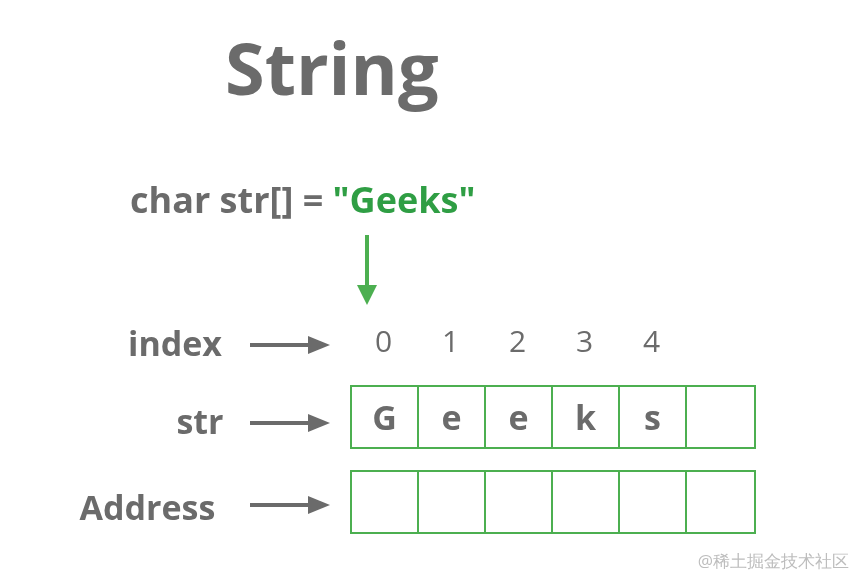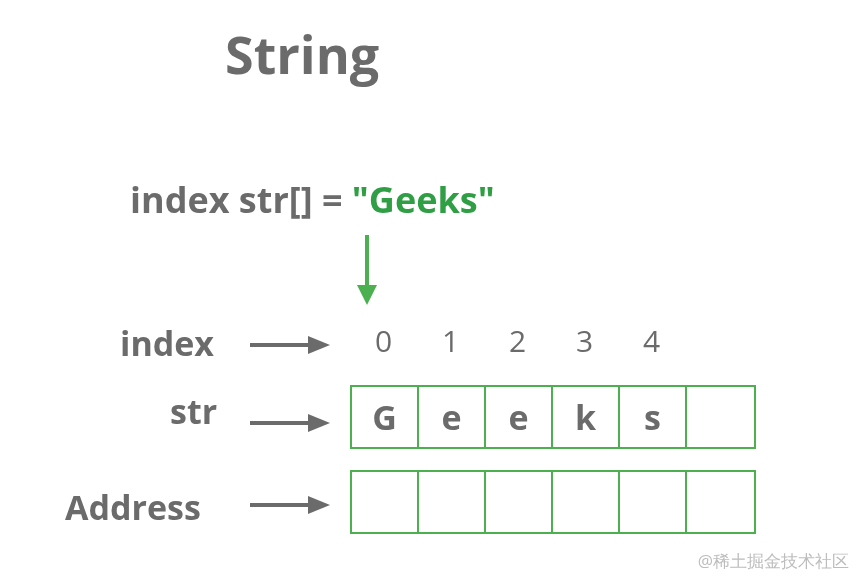--- a/index.html
+++ b/index.html
@@ -8,21 +8,21 @@
     height: 579px;
     background: #ffffff;
     font-family: "Open Sans", "Helvetica Neue", Arial, sans-serif;
     position: relative;
     color: #6b6b6b;
   }
   .title {
     position: absolute;
     top: 18px;
     left: 225px;
-    font-size: 52px;
+    font-size: 72px;
     font-weight: 700;
     color: #6b6b6b;
   }
   .decl {
     position: absolute;
     top: 175px;
     left: 130px;
     font-size: 36px;
     font-weight: 700;
     color: #6b6b6b;
@@ -33,24 +33,24 @@
     top: 235px;
     left: 352px;
     width: 30px;
     height: 70px;
   }
   .row-label {
     position: absolute;
     font-size: 34px;
     font-weight: 700;
     color: #6b6b6b;
-    text-align: left;
+    text-align: center;
   }
   .l-index { top: 320px; left: 120px; width: 110px; }
-  .l-str   { top: 388px; left: 120px; width: 110px; text-align: left; left: 170px; width: 60px; }
+  .l-str   { top: 398px; left: 120px; width: 110px; text-align: center; left: 170px; width: 60px; }
   .l-addr  { top: 484px; left: 65px; width: 165px; }
   .arrow-right {
     position: absolute;
     width: 80px;
     height: 30px;
   }
   .a-index { top: 330px; left: 250px; }
   .a-str   { top: 408px; left: 250px; }
   .a-addr  { top: 490px; left: 250px; }
   .index-row {
@@ -93,21 +93,21 @@
     font-size: 17px;
     color: #bdbdbd;
   }
 </style>
 </head>
 <body>
 
 <div class="title">String</div>
 
 <div class="decl">
-  <span>index str[] = </span><span class="literal">"Geeks"</span>
+  <span>char str[] = </span><span class="literal">"Geeks"</span>
 </div>
 
 <svg class="down-arrow" viewBox="0 0 30 70">
   <line x1="15" y1="0" x2="15" y2="55" stroke="#4caf50" stroke-width="4"></line>
   <polygon points="15,70 5,50 25,50" fill="#4caf50"></polygon>
 </svg>
 
 <div class="row-label l-index">index</div>
 <div class="row-label l-str">str</div>
 <div class="row-label l-addr">Address</div>

